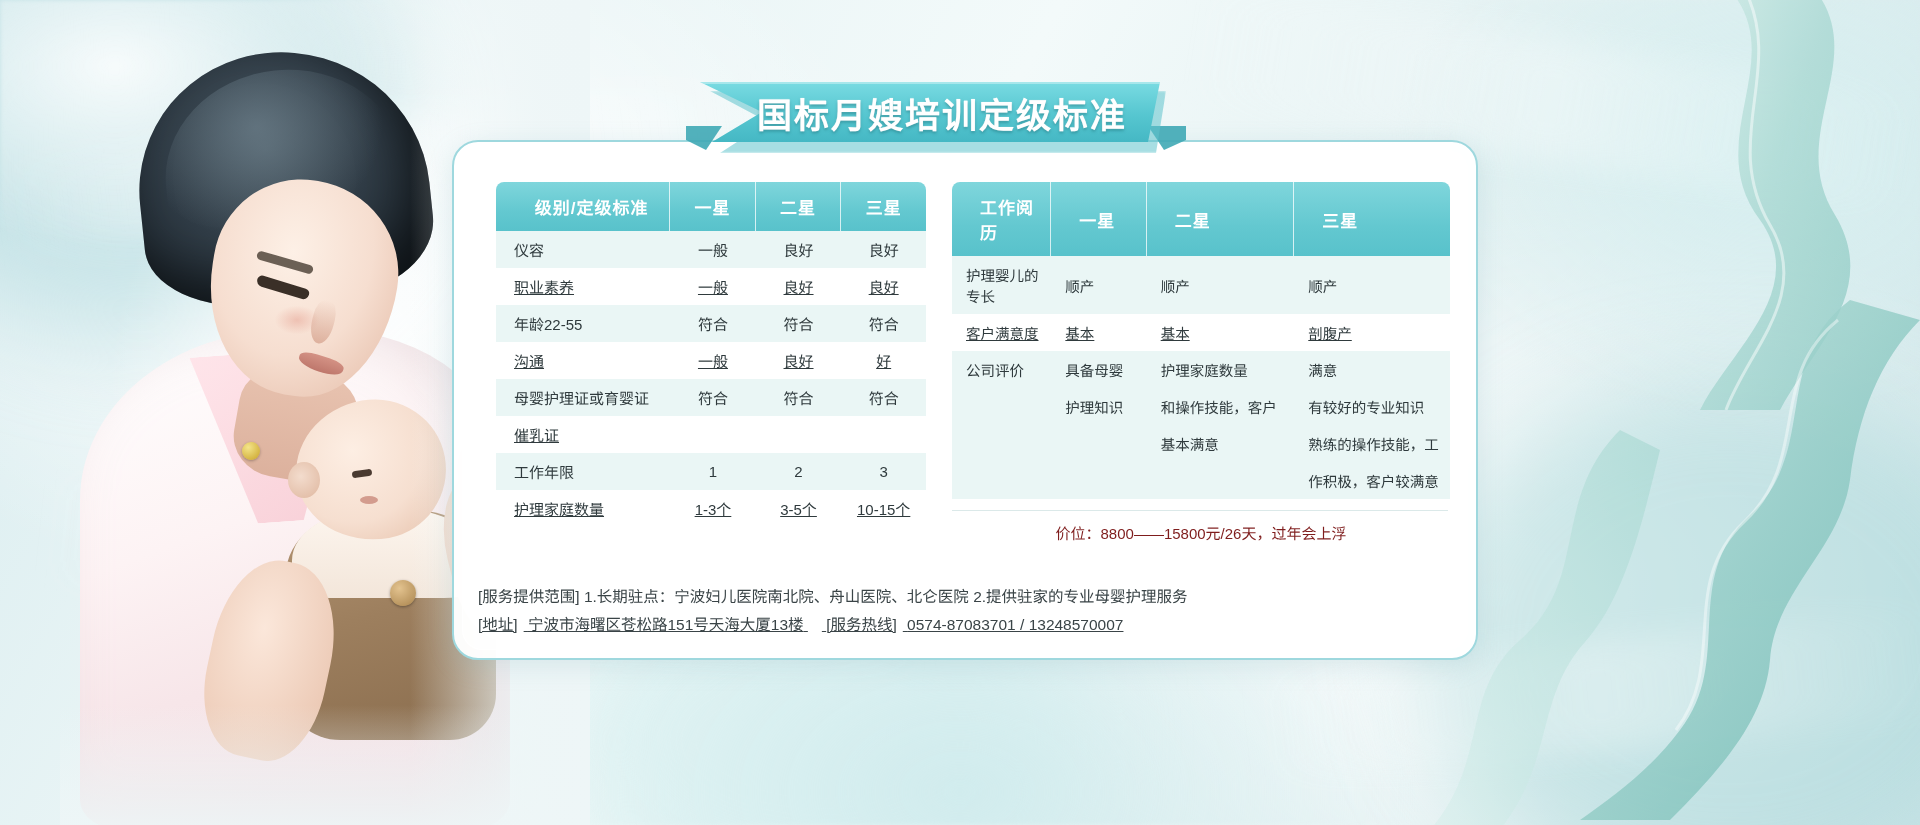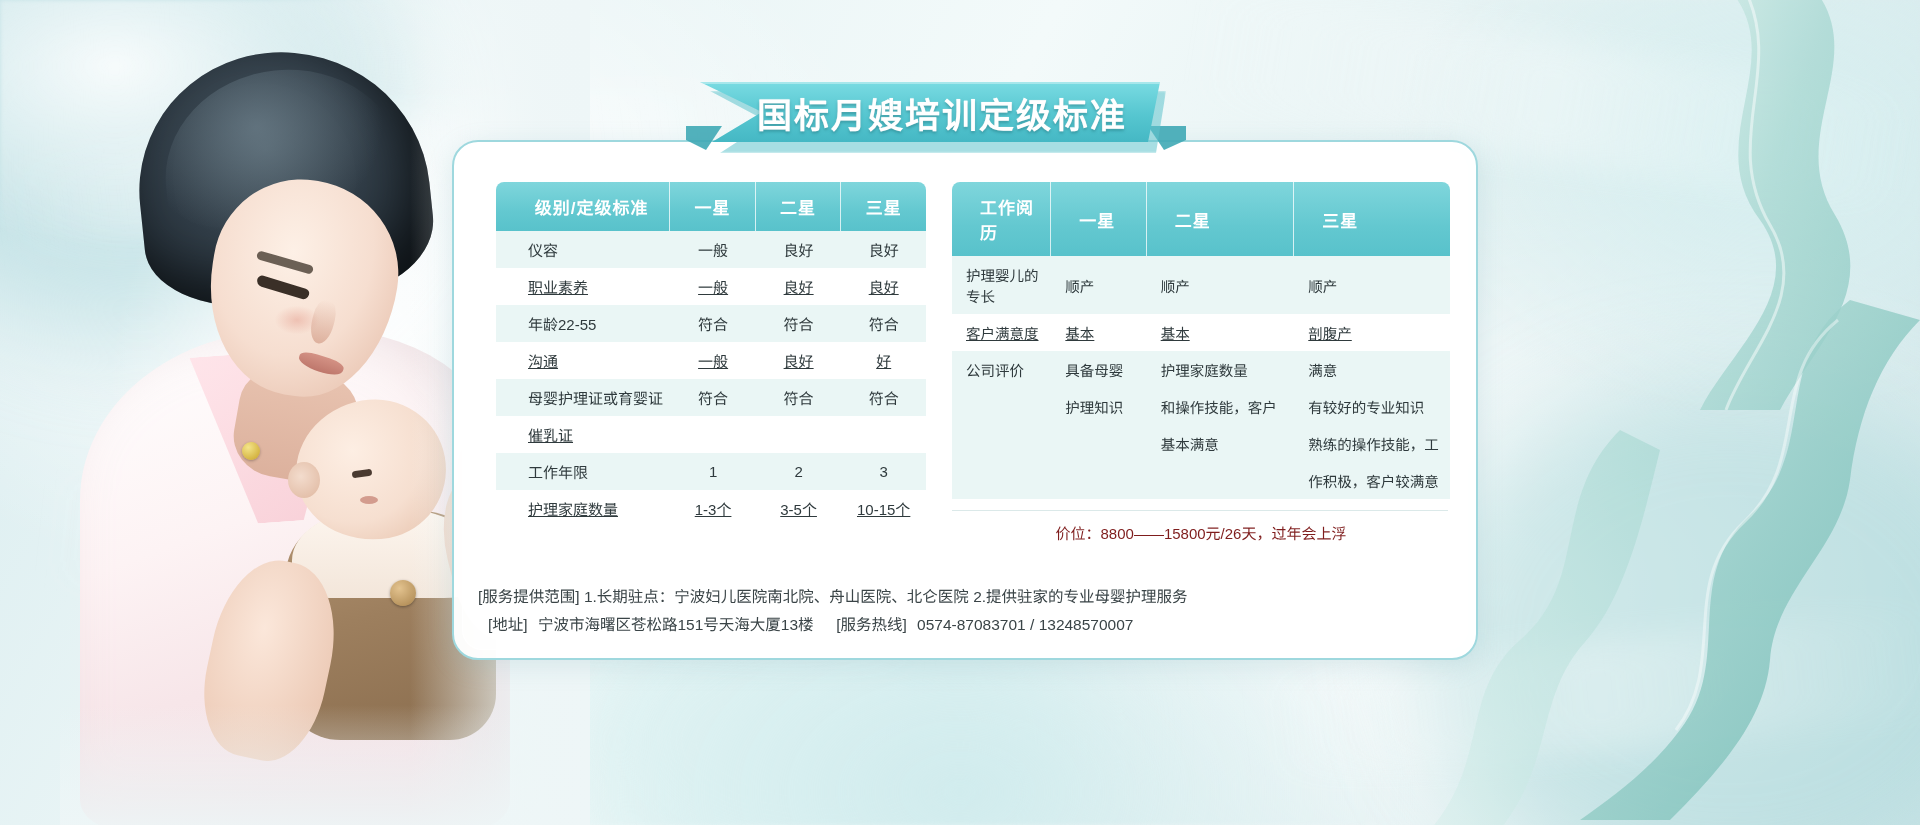--- a/index.html
+++ b/index.html
@@ -224,21 +224,21 @@
     padding:12px 0;text-align:center;letter-spacing:1px;
     border-right:1px solid rgba(255,255,255,.75);
   }
   .tbl th:last-child{border-right:none;}
   .tbl th.first{border-radius:8px 0 0 0;text-align:center;padding-left:18px;}
   .tbl th.last{border-radius:0 8px 0 0;}
   .tbl td{
     font-size:15px;color:#2f3a3d;padding:8px 0;height:14px;
     text-align:center;
   }
-  .tbl td.lbl{text-align:left;padding-left:32px;}
+  .tbl td.lbl{text-align:left;padding-left:18px;}
   .tbl tr.alt td{background:#eaf6f5;}
   .tbl tr.plain td{background:#ffffff;text-decoration:underline;}
 
   #tblL{left:496px;top:182px;width:430px;}
   #tblL th.first{width:158px;}
   #tblL th.c{width:86px;}
 
   #tblR{left:952px;top:182px;width:498px;}
   #tblR th.first{width:128px;}
   #tblR td.lbl,#tblR td.cell{text-align:left;padding-left:14px;font-size:14.5px;}
@@ -254,21 +254,21 @@
   }
   #rule{
     position:absolute;left:952px;top:510px;width:496px;height:1px;background:#dbe9e9;
   }
 
   
   .foot{
     position:absolute;font-size:15.5px;color:#3a4447;white-space:nowrap;
   }
   #foot1{left:478px;top:584px;}
-  #foot2{left:488px;top:612px;}
+  #foot2{left:478px;top:612px;text-decoration:underline;}
   .foot .gap{display:inline-block;width:14px;}
 </style>
 </head>
 <body>
 
 <div id="bg">
   <div class="bg-base"></div>
   <div class="bg-blob b1"></div>
   <div class="bg-blob b2"></div>
   <div class="bg-blob b3"></div>

